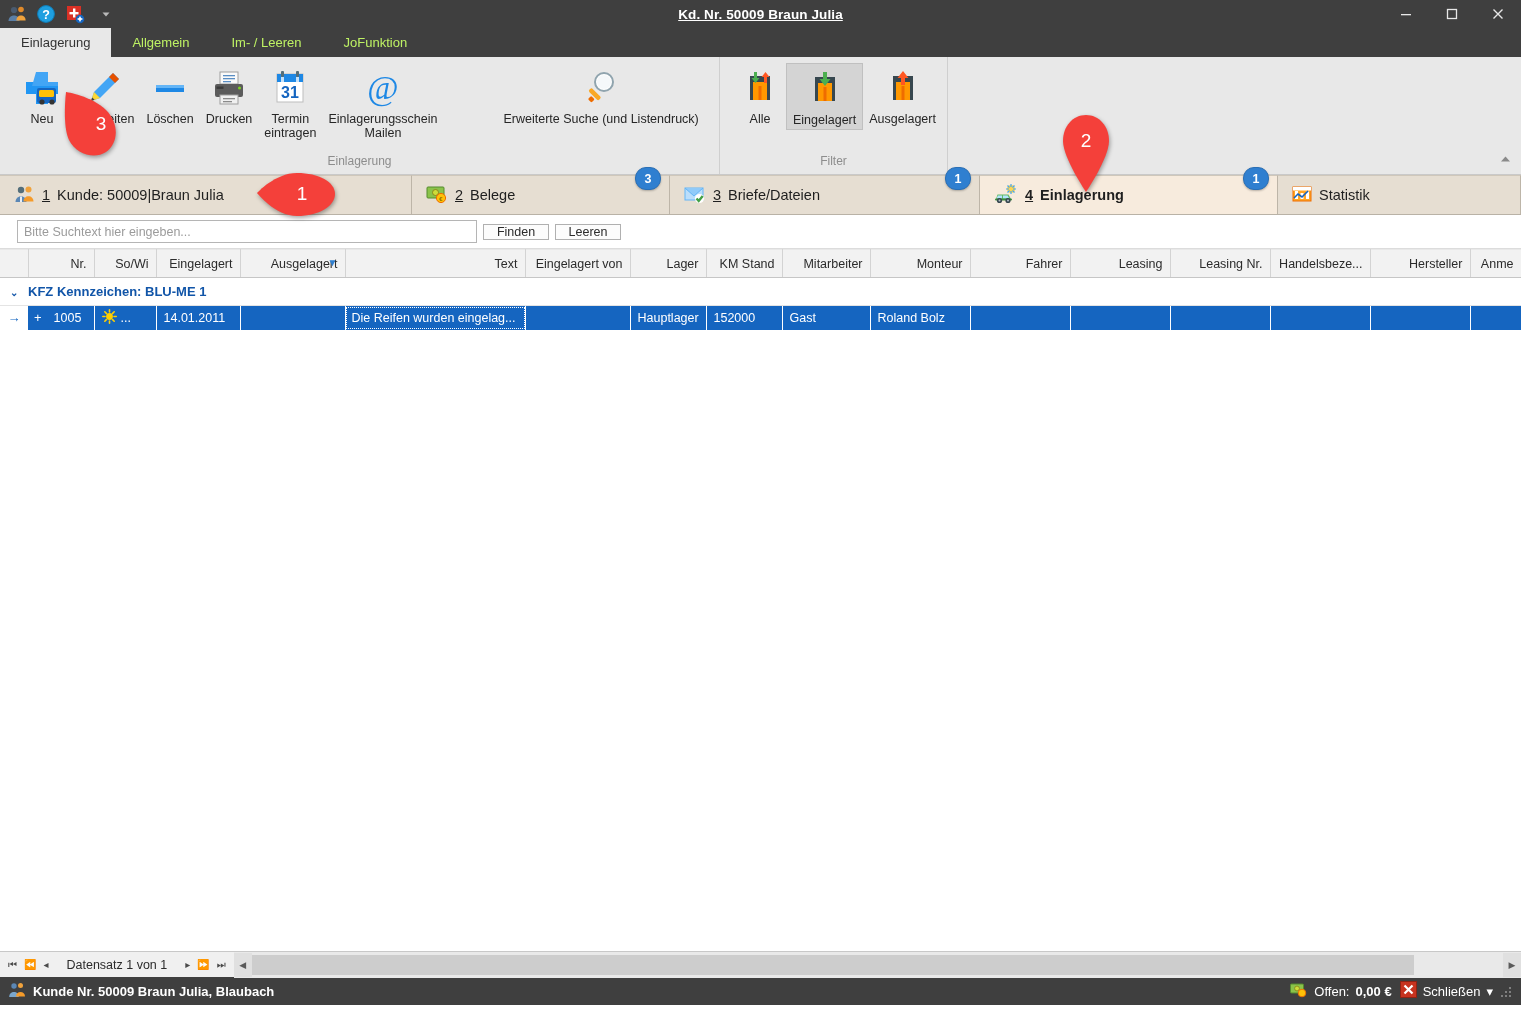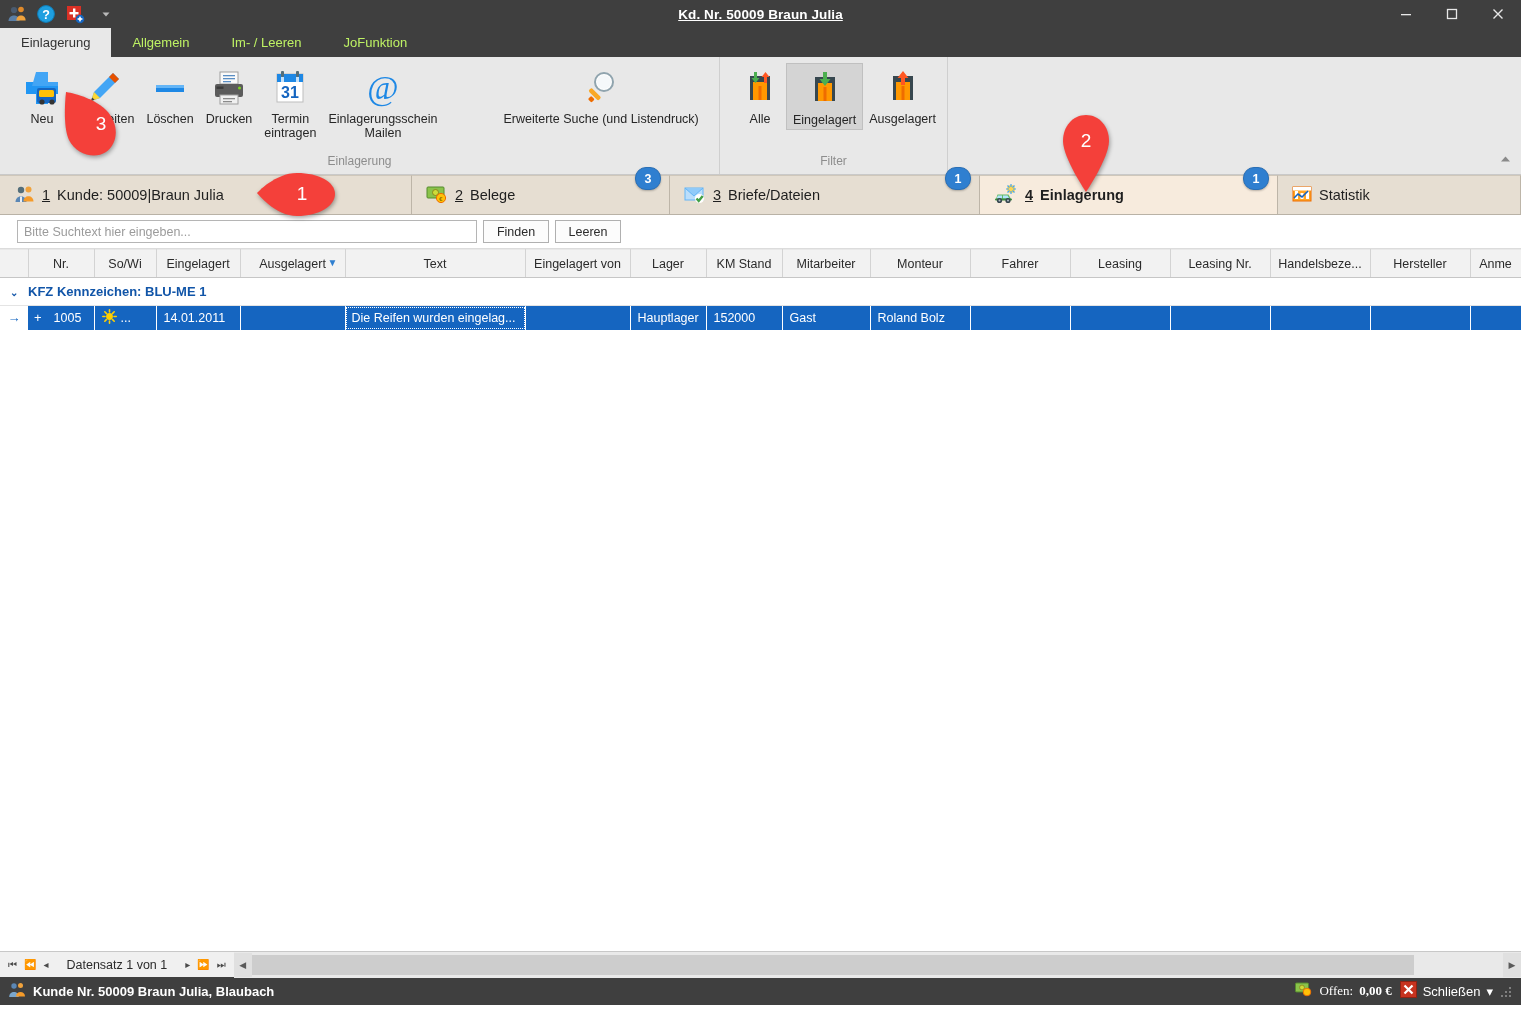--- a/index.html
+++ b/index.html
@@ -107,32 +107,32 @@
   .searchbar{
     height:34px; background:#ffffff; display:flex; align-items:center;
     padding:0 0 0 17px; gap:6px; border-bottom:1px solid #dcdcdc;
   }
   .sinput{
     width:460px; height:23px; border:1px solid #b5b5b5; background:#fff;
     padding:0 6px; font-size:12.5px; color:#737373; font-family:"Liberation Sans",sans-serif;
   }
   .sinput::placeholder{ color:#9b9b9b; }
   .sbtn{
-    height:23px; min-width:66px; padding:0 10px; border:1px solid #b0b0b0;
+    height:16px; min-width:66px; padding:0 10px; border:1px solid #b0b0b0;
     background:#fcfcfc; font-size:12.5px; color:#2b2b2b; cursor:default;
     font-family:"Liberation Sans",sans-serif;
   }
 
   
   .gridwrap{ position:relative; background:#ffffff; height:702px; overflow:hidden; }
   table.grid{ border-collapse:collapse; table-layout:fixed; width:1521px; }
   table.grid th{
     background:#f2f2f2; border-right:1px solid #d3d3d3; border-bottom:1px solid #c6c6c6;
     border-top:1px solid #e8e8e8;
-    font-weight:normal; font-size:12.5px; color:#2b2b2b; text-align:center;
+    font-weight:normal; font-size:12.5px; color:#2b2b2b; text-align:right;
     padding:0 7px; height:28px; white-space:nowrap; overflow:hidden; position:relative;
   }
   table.grid th .sortmark{ color:#2f7fd0; position:absolute; right:7px; top:7px; font-size:10px;}
   .gcol-ind{ width:28px !important; }
   .grouprow td{
     height:28px; background:#ffffff; border-bottom:1px solid #e4e4e4;
     color:#1155a8; font-weight:bold; font-size:13px; padding-left:10px;
   }
   .grouprow .chev{ color:#1155a8; font-size:10px; margin-right:6px; }
   tr.datarow td{
@@ -165,21 +165,21 @@
   .hsthumb{ position:absolute; left:18px; width:1162px; height:20px; top:3px; background:#cdcdcd; }
   .hstrack{ flex:1; }
 
   
   .statusbar{
     height:28px; background:#3f3f3f; color:#ffffff; display:flex; align-items:center;
     font-size:13px; font-weight:bold;
   }
   .sb-left{ display:flex; align-items:center; gap:7px; padding-left:8px; }
   .sb-right{ margin-left:auto; display:flex; align-items:center; gap:8px; padding-right:8px; }
-  .sb-offen{ display:flex; align-items:center; gap:6px; font-weight:normal;font-family:Liberation Serif, serif; }
+  .sb-offen{ display:flex; align-items:center; gap:6px; font-weight:normal; }
   .sb-offen b{ font-weight:bold; }
   .sb-close{ display:flex; align-items:center; gap:6px; font-weight:normal; }
   .gripdots{ width:12px; height:12px; opacity:.55; }
 
   
   .pin{ position:absolute; z-index:60; pointer-events:none; }
   .pin svg{ display:block; filter:drop-shadow(1px 2px 2px rgba(0,0,0,.35)); }
   .pin .num{
     position:absolute; color:#fff; font-size:19px; font-family:"Liberation Sans",sans-serif;
     text-align:center; width:100%; left:0;

